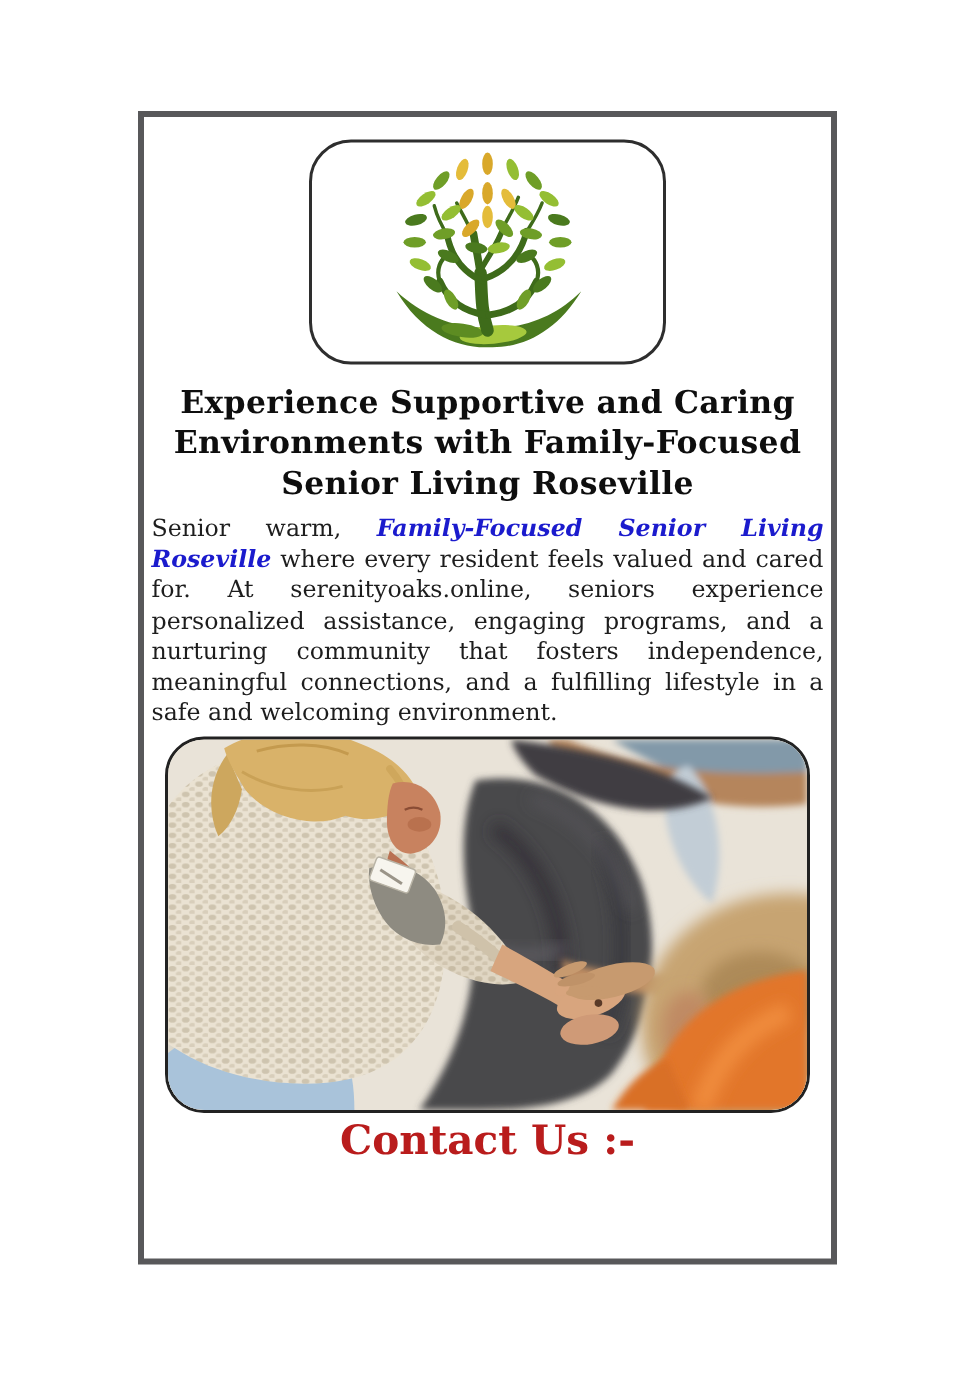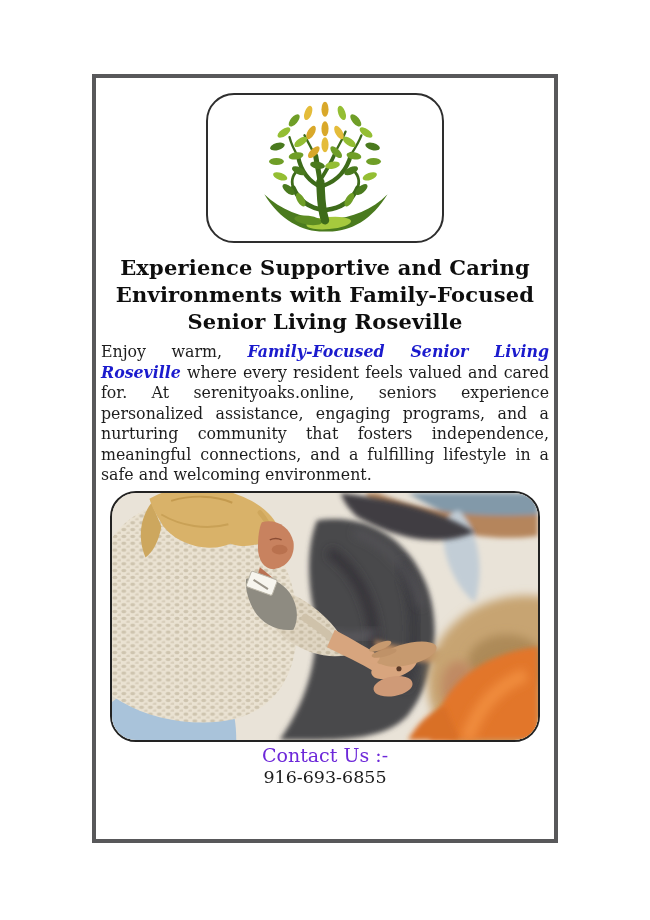--- a/index.html
+++ b/index.html
@@ -27,21 +27,21 @@
     text-align:justify;
   }
   p.lede .hl{color:#1b1bcd;font-weight:bold;font-style:italic;}
   .photo{
     margin:6px auto 0;width:430px;height:251px;flex:0 0 auto;
     border:2px solid #222;border-radius:26px;overflow:hidden;box-sizing:border-box;
     background:#e9e3d8;
   }
   .photo svg{width:100%;height:100%;display:block;}
   .contact{width:100%;text-align:center;margin-top:3px;}
-  .contact .title{font-size:19px;font-weight:normal;color:#6d28d9;line-height:1.15;}
+  .contact .title{font-size:27px;font-weight:bold;color:#b91c1c;line-height:1.15;}
   .contact .line{font-size:17.5px;line-height:1.2;color:#1c1c1c;}
 </style>
 </head>
 <body>
 
 <div class="frame">
 
   <div class="logo-box">
     <svg viewBox="0 0 160 150" aria-hidden="true">
 
@@ -98,21 +98,21 @@
         <ellipse cx="92" cy="58" rx="8" ry="3.8" fill="#6f9e27" transform="rotate(45 92 58)"></ellipse>
         <ellipse cx="68" cy="58" rx="8" ry="3.8" fill="#d9a82a" transform="rotate(-45 68 58)"></ellipse>
         <ellipse cx="88" cy="72" rx="8" ry="3.8" fill="#94be33" transform="rotate(-10 88 72)"></ellipse>
         <ellipse cx="72" cy="72" rx="8" ry="3.8" fill="#4a7a1e" transform="rotate(10 72 72)"></ellipse>
       </g>
     </svg>
   </div>
 
   <h1 class="headline">Experience Supportive and Caring Environments with Family-Focused Senior Living Roseville</h1>
 
-  <p class="lede"><span>Enjoy warm, </span><span class="hl">Family-Focused Senior Living Roseville</span><span> where every resident feels valued and cared for. At serenityoaks.online, seniors experience personalized assistance, engaging programs, and a nurturing community that fosters independence, meaningful connections, and a fulfilling lifestyle in a safe and welcoming environment.</span></p>
+  <p class="lede"><span>Senior warm, </span><span class="hl">Family-Focused Senior Living Roseville</span><span> where every resident feels valued and cared for. At serenityoaks.online, seniors experience personalized assistance, engaging programs, and a nurturing community that fosters independence, meaningful connections, and a fulfilling lifestyle in a safe and welcoming environment.</span></p>
 
   <div class="photo">
     <svg viewBox="0 0 432 253" preserveAspectRatio="none" aria-hidden="true">
       <defs>
         <filter id="soft" x="-20%" y="-20%" width="140%" height="140%">
             <feGaussianBlur stdDeviation="2.5"></feGaussianBlur>
           </filter>
         <filter id="soft2" x="-40%" y="-40%" width="180%" height="180%">
             <feGaussianBlur stdDeviation="5"></feGaussianBlur>
           </filter>
@@ -182,16 +182,15 @@
         <ellipse cx="272" cy="157" rx="12" ry="3.6" fill="#c79a6f" transform="rotate(-22 272 157)"></ellipse>
         <ellipse cx="276" cy="164" rx="13" ry="3.6" fill="#bf9268" transform="rotate(-14 276 164)"></ellipse>
         <ellipse cx="281" cy="172" rx="12" ry="3.5" fill="#c79a6f" transform="rotate(-6 281 172)"></ellipse>
         <circle cx="291" cy="180" r="2.6" fill="#5a3a28"></circle>
       </g>
     </svg>
   </div>
 
   <div class="contact">
     <div class="title">Contact Us :-</div>
-    <div class="line">916-693-6855</div>
   </div>
 
 </div>
 
 </body></html>

